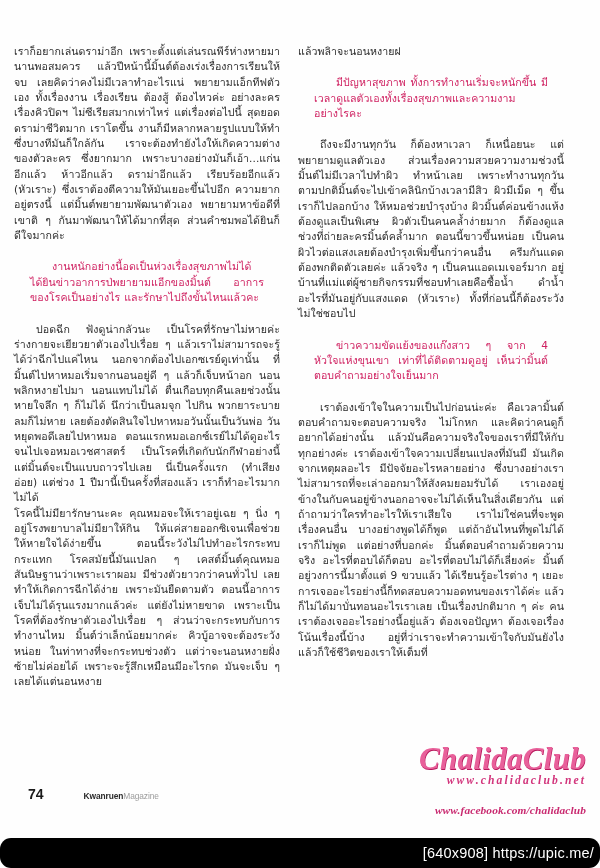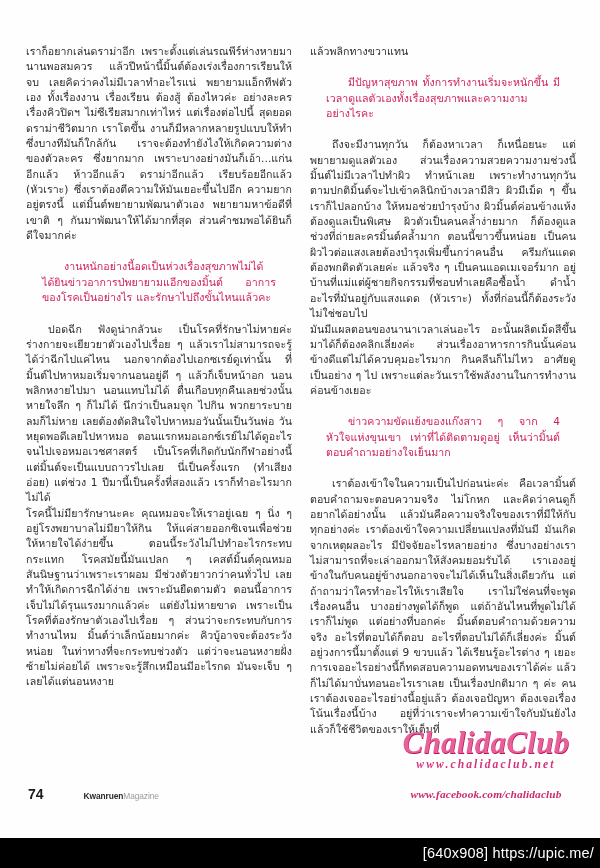--- a/index.html
+++ b/index.html
@@ -22,21 +22,21 @@
     top: 0;
     width: 600px;
     height: 838px;
     background: #fefefe;
     box-sizing: border-box;
   }
 
   
   #article-columns {
     position: absolute;
-    left: 26px;
+    left: 14px;
     top: 44px;
     width: 550px;
     height: 742px;
     display: flex;
     flex-direction: row;
     gap: 18px;
   }
   .article-column {
     width: 266px;
     box-sizing: border-box;
@@ -95,23 +95,23 @@
   }
   #folio-brand .light {
     font-weight: normal;
     color: #9b9b9b;
   }
 
   
   #watermark {
     position: absolute;
     right: 14px;
-    bottom: 38px;
+    bottom: 22px;
     width: 200px;
-    text-align: center;
+    text-align: right;
     line-height: 1;
   }
   #wm-title {
     font-family: "Liberation Serif", "DejaVu Serif", serif;
     font-style: italic;
     font-weight: bold;
     font-size: 31px;
     color: #e8609a;
     letter-spacing: 0.3px;
     text-shadow: 0.6px 0.6px 0 #b8185c;
@@ -144,20 +144,21 @@
     left: 0;
     bottom: 0;
     width: 600px;
     height: 30px;
     background: #000000;
     display: flex;
     align-items: center;
     justify-content: flex-end;
     box-sizing: border-box;
     padding-right: 6px;
+    border-radius: 11px;
   }
   #bottom-bar-text {
     color: #ffffff;
     font-size: 14.5px;
     font-family: "Liberation Sans", sans-serif;
     letter-spacing: 0.2px;
     white-space: nowrap;
   }
 </style>
 </head>
@@ -168,24 +169,23 @@
   <div id="article-columns">
 
     <div class="article-column">
       <p class="para">เราก็อยากเล่นดราม่าอีก เพราะตั้งแต่เล่นรณพีร์ห่างหายมานานพอสมควร แล้วปีหน้านี้มิ้นต์ต้องเร่งเรื่องการเรียนให้จบ เลยคิดว่าคงไม่มีเวลาทำอะไรแน่ พยายามแอ็กทีฟตัวเอง ทั้งเรื่องงาน เรื่องเรียน ต้องสู้ ต้องไหวค่ะ อย่างละคร เรื่องคิวปิดฯ ไม่ซีเรียสมากเท่าไหร่ แต่เรื่องต่อไปนี้ สุดยอดดราม่าชีวิตมาก เราโตขึ้น งานก็มีหลากหลายรูปแบบให้ทำ ซึ่งบางทีมันก็ใกล้กัน เราจะต้องทำยังไงให้เกิดความต่างของตัวละคร ซึ่งยากมาก เพราะบางอย่างมันก็เอ้า...แก่นอีกแล้ว ห้าวอีกแล้ว ดราม่าอีกแล้ว เรียบร้อยอีกแล้ว (หัวเราะ) ซึ่งเราต้องตีความให้มันเยอะขึ้นไปอีก ความยากอยู่ตรงนี้ แต่มิ้นต์พยายามพัฒนาตัวเอง พยายามหาข้อดีที่เขาติ ๆ กันมาพัฒนาให้ได้มากที่สุด ส่วนคำชมพอได้ยินก็ดีใจมากค่ะ</p>
       <p class="question">งานหนักอย่างนี้อดเป็นห่วงเรื่องสุขภาพไม่ได้ ได้ยินข่าวอาการป่พยายามแอีกของมิ้นต์ อาการของโรคเป็นอย่างไร และรักษาไปถึงขั้นไหนแล้วคะ</p>
       <p class="para indent">ปอดฉีก ฟังดูน่ากลัวนะ เป็นโรคที่รักษาไม่หายค่ะ ร่างกายจะเยียวยาตัวเองไปเรื่อย ๆ แล้วเราไม่สามารถจะรู้ได้ว่าฉีกไปแค่ไหน นอกจากต้องไปเอกซเรย์ดูเท่านั้น ที่มิ้นต์ไปหาหมอเริ่มจากนอนอยู่ดี ๆ แล้วก็เจ็บหน้าอก นอนพลิกหงายไปมา นอนแทบไม่ได้ ตื่นเกือบทุกคืนเลยช่วงนั้น หายใจลึก ๆ ก็ไม่ได้ นึกว่าเป็นลมจุก ไปกิน พวกยาระบายลมก็ไม่หาย เลยต้องตัดสินใจไปหาหมอวันนั้นเป็นวันพ่อ วันหยุดพอดีเลยไปหาหมอ ตอนแรกหมอเอกซ์เรย์ไม่ได้ดูอะไร จนไปเจอหมอเวชศาสตร์ เป็นโรคที่เกิดกับนักกีฬาอย่างนี้ แต่มิ้นต์จะเป็นแบบถาวรไปเลย นี่เป็นครั้งแรก (ทำเสียงอ่อย) แต่ช่วง 1 ปีมานี้เป็นครั้งที่สองแล้ว เราก็ทำอะไรมากไม่ได้</p>
       <p class="para continues">โรคนี้ไม่มียารักษานะคะ คุณหมอจะให้เราอยู่เฉย ๆ นิ่ง ๆ อยู่โรงพยาบาลไม่มียาให้กิน ให้แค่สายออกซิเจนเพื่อช่วยให้หายใจได้ง่ายขึ้น ตอนนี้ระวังไม่ไปทำอะไรกระทบกระแทก โรคสมัยนี้มันแปลก ๆ เคสต์มิ้นต์คุณหมอสันนิษฐานว่าเพราะเราผอม มีช่วงตัวยาวกว่าคนทั่วไป เลยทำให้เกิดการฉีกได้ง่าย เพราะมันยืดตามตัว ตอนนี้อาการเจ็บไม่ได้รุนแรงมากแล้วค่ะ แต่ยังไม่หายขาด เพราะเป็นโรคที่ต้องรักษาตัวเองไปเรื่อย ๆ ส่วนว่าจะกระทบกับการทำงานไหม มิ้นต์ว่าเล็กน้อยมากค่ะ คิวบู้อาจจะต้องระวังหน่อย ในท่าทางที่จะกระทบช่วงตัว แต่ว่าจะนอนหงายฝั่งซ้ายไม่ค่อยได้ เพราะจะรู้สึกเหมือนมีอะไรกด มันจะเจ็บ ๆ เลยได้แต่นอนหงาย</p>
     </div>
 
     <div class="article-column">
-      <p class="para continues">แล้วพลิกทางขวาแทน</p>
+      <p class="para continues">แล้วพลิาจะนอนหงายฝ</p>
       <p class="question">มีปัญหาสุขภาพ ทั้งการทำงานเริ่มจะหนักขึ้น มีเวลาดูแลตัวเองทั้งเรื่องสุขภาพและความงามอย่างไรคะ</p>
       <p class="para indent">ถึงจะมีงานทุกวัน ก็ต้องหาเวลา ก็เหนื่อยนะ แต่พยายามดูแลตัวเอง ส่วนเรื่องความสวยความงามช่วงนี้มิ้นต์ไม่มีเวลาไปทำผิว ทำหน้าเลย เพราะทำงานทุกวัน ตามปกติมิ้นต์จะไปเข้าคลินิกบ้างเวลามีสิว ผิวมีเม็ด ๆ ขึ้นเราก็ไปลอกบ้าง ให้หมอช่วยบำรุงบ้าง ผิวมิ้นต์ค่อนข้างแห้งต้องดูแลเป็นพิเศษ ผิวตัวเป็นคนคล้ำง่ายมาก ก็ต้องดูแล ช่วงที่ถ่ายละครมิ้นต์คล้ำมาก ตอนนี้ขาวขึ้นหน่อย เป็นคนผิวไวต่อแสงเลยต้องบำรุงเพิ่มขึ้นกว่าคนอื่น ครีมกันแดดต้องพกติดตัวเลยค่ะ แล้วจริง ๆ เป็นคนแอดเมเจอร์มาก อยู่บ้านที่แม่แต่ผู้ชายกิจกรรมที่ชอบทำเลยคือซื้อน้ำ ดำน้ำ อะไรที่มันอยู่กับแสงแดด (หัวเราะ) ทั้งที่ก่อนนี้ก็ต้องระวัง ไม่ใช่ชอบไป</p>
-      <p class="para continues">มันมีแผลตอนของนานาเวลาเล่นอะไร อะนั้นผลิตเม็ดสีขึ้นมาได้ก็ต้องคลิกเลี่ยงค่ะ ส่วนเรื่องอาหารการกินนั้นค่อนข้างดีแต่ไม่ได้ควบคุมอะไรมาก กินคลีนก็ไม่ไหว อาศัยดูเป็นอย่าง ๆ ไป เพราะแต่ละวันเราใช้พลังงานในการทำงานค่อนข้างเยอะ</p>
       <p class="question q-wide">ข่าวความขัดแย้งของแก๊งสาว ๆ จาก 4 หัวใจแห่งขุนเขา เท่าที่ได้ติดตามดูอยู่ เห็นว่ามิ้นต์ตอบคำถามอย่างใจเย็นมาก</p>
       <p class="para indent">เราต้องเข้าใจในความเป็นไปก่อนน่ะค่ะ คือเวลามิ้นต์ตอบคำถามจะตอบความจริง ไม่โกหก และคิดว่าคนดูก็อยากได้อย่างนั้น แล้วมันคือความจริงใจของเราที่มีให้กับทุกอย่างค่ะ เราต้องเข้าใจความเปลี่ยนแปลงที่มันมี มันเกิดจากเหตุผลอะไร มีปัจจัยอะไรหลายอย่าง ซึ่งบางอย่างเราไม่สามารถที่จะเล่าออกมาให้สังคมยอมรับได้ เราเองอยู่ข้างในกับคนอยู่ข้างนอกอาจจะไม่ได้เห็นในสิ่งเดียวกัน แต่ถ้าถามว่าใครทำอะไรให้เราเสียใจ เราไม่ใช่คนที่จะพูดเรื่องคนอื่น บางอย่างพูดได้ก็พูด แต่ถ้าอันไหนที่พูดไม่ได้เราก็ไม่พูด แต่อย่างที่บอกค่ะ มิ้นต์ตอบคำถามด้วยความจริง อะไรที่ตอบได้ก็ตอบ อะไรที่ตอบไม่ได้ก็เลี่ยงค่ะ มิ้นต์อยู่วงการนี้มาตั้งแต่ 9 ขวบแล้ว ได้เรียนรู้อะไรต่าง ๆ เยอะ การเจออะไรอย่างนี้ก็ทดสอบความอดทนของเราได้ค่ะ แล้วก็ไม่ได้มาบั่นทอนอะไรเราเลย เป็นเรื่องปกติมาก ๆ ค่ะ คนเราต้องเจออะไรอย่างนี้อยู่แล้ว ต้องเจอปัญหา ต้องเจอเรื่องโน้นเรื่องนี้บ้าง อยู่ที่ว่าเราจะทำความเข้าใจกับมันยังไง แล้วก็ใช้ชีวิตของเราให้เต็มที่</p>
     </div>
 
   </div>
 
   <div id="page-footer">
     <span id="folio-number">74</span>
     <span id="folio-brand"><span>Kwanruen</span><span class="light">Magazine</span></span>
   </div>

